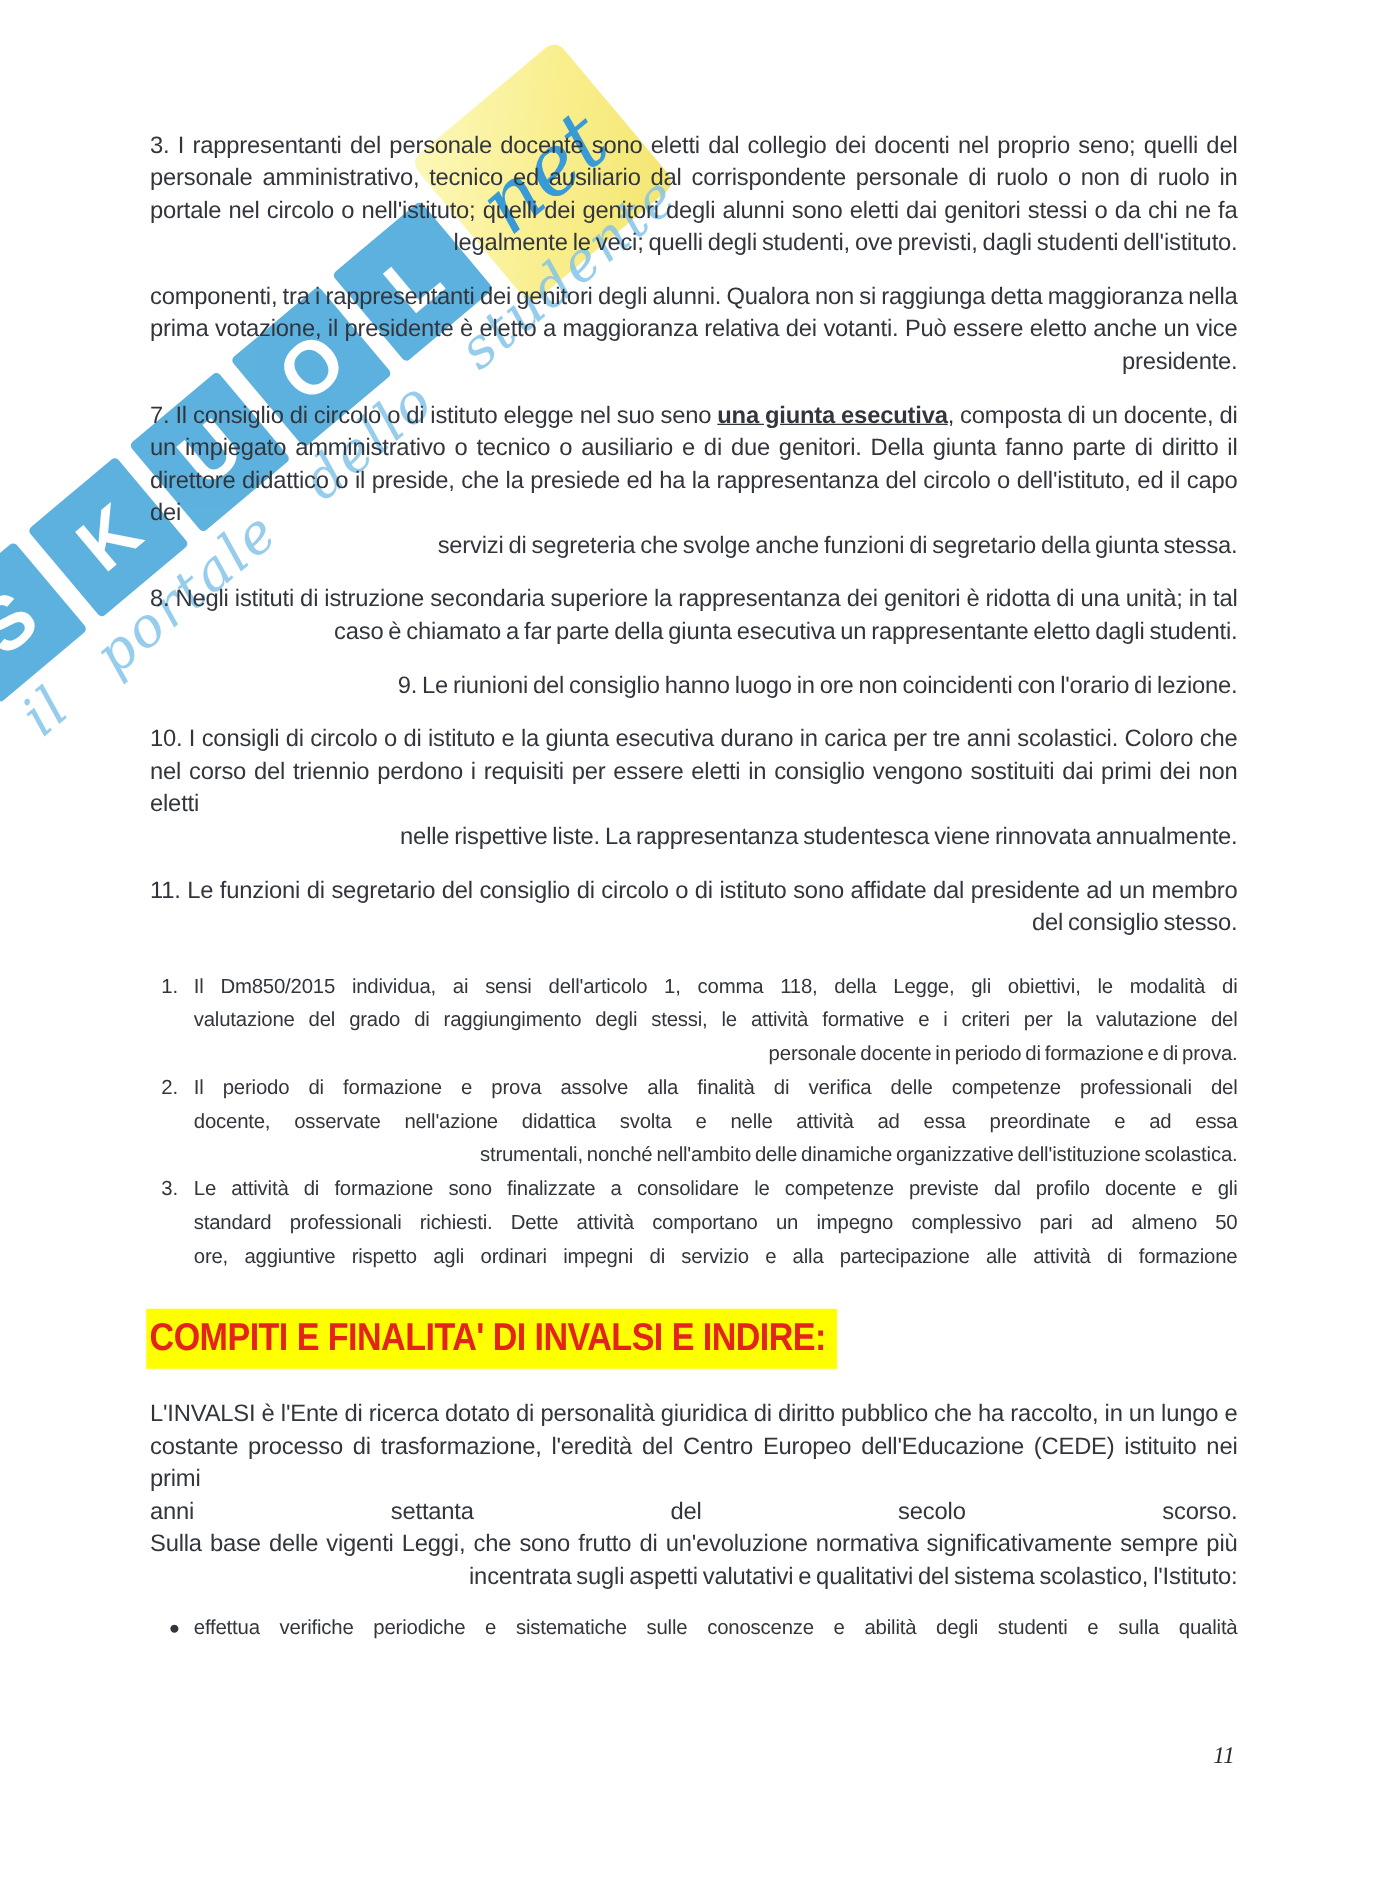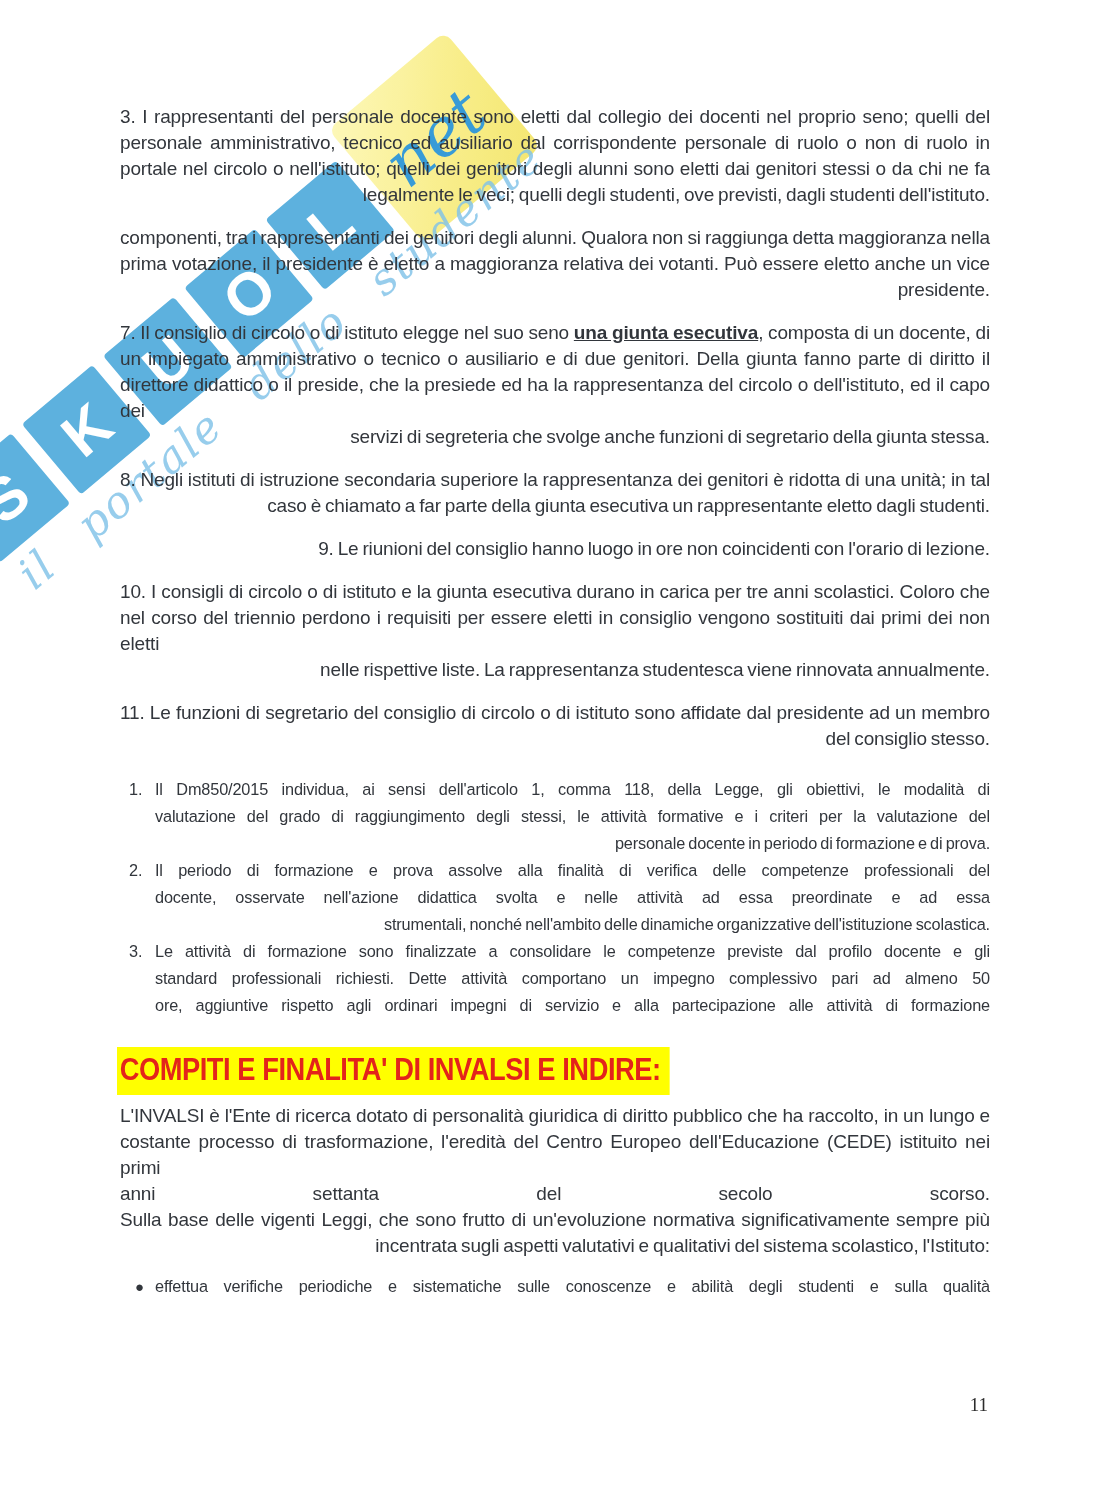--- a/index.html
+++ b/index.html
@@ -42,24 +42,24 @@
   }
   .h1{font-size:28px;margin-top:36px;transform:scaleX(.87);}
   .h2{font-size:31px;margin-top:28px;transform:scaleX(.88);letter-spacing:-0.5px;}
   .numlist{margin-top:24px;font-size:16.3px;line-height:27px;letter-spacing:-0.15px;word-spacing:-1.2px;}
   .li{display:flex;}
   .li .num{flex:none;width:35px;padding-left:9px;box-sizing:border-box;}
   .li .ltext{flex:1;min-width:0;}
   .bullet-item{display:flex;margin-top:14px;font-size:16.3px;line-height:27px;letter-spacing:-0.15px;word-spacing:-1.2px;}
   .bullet-item .marker{flex:none;width:35px;padding-left:15px;box-sizing:border-box;font-size:15px;}
   .bullet-item .ltext{flex:1;min-width:0;}
-  .invalsi{margin-top:8px;margin-bottom:0;}
+  .invalsi{margin-top:24px;margin-bottom:0;}
   .pagenum{
     position:absolute;right:120px;top:1394px;z-index:2;
-    font-family:"Liberation Serif", serif;font-size:19px;color:#2c2c2c;
+    font-family:"Liberation Serif", serif;font-size:19px;color:#2c2c2c;font-style:italic;
   }
 </style>
 </head>
 <body>
 
 <div class="watermark">
   <div class="wm-row">
 
     <span style="display:flex;gap:14px;">
         <span class="wm-tile">S</span>

